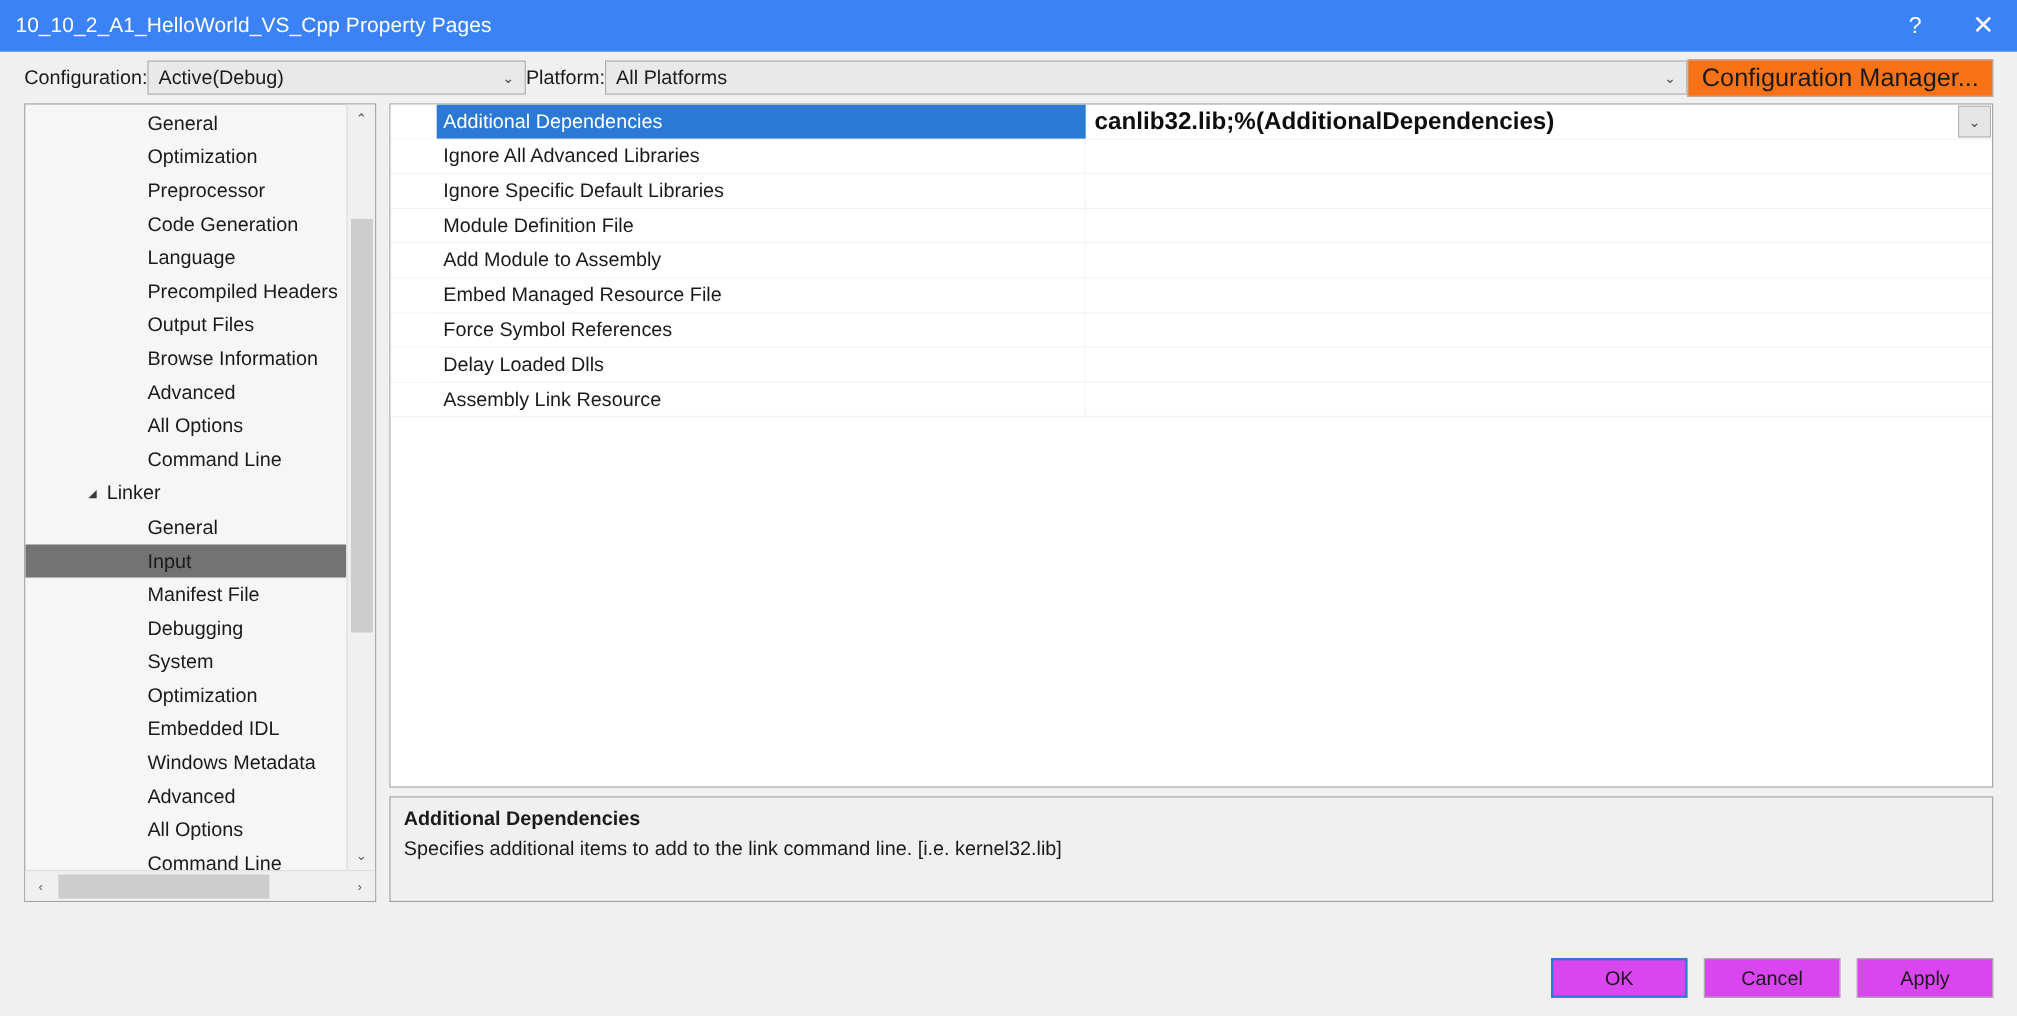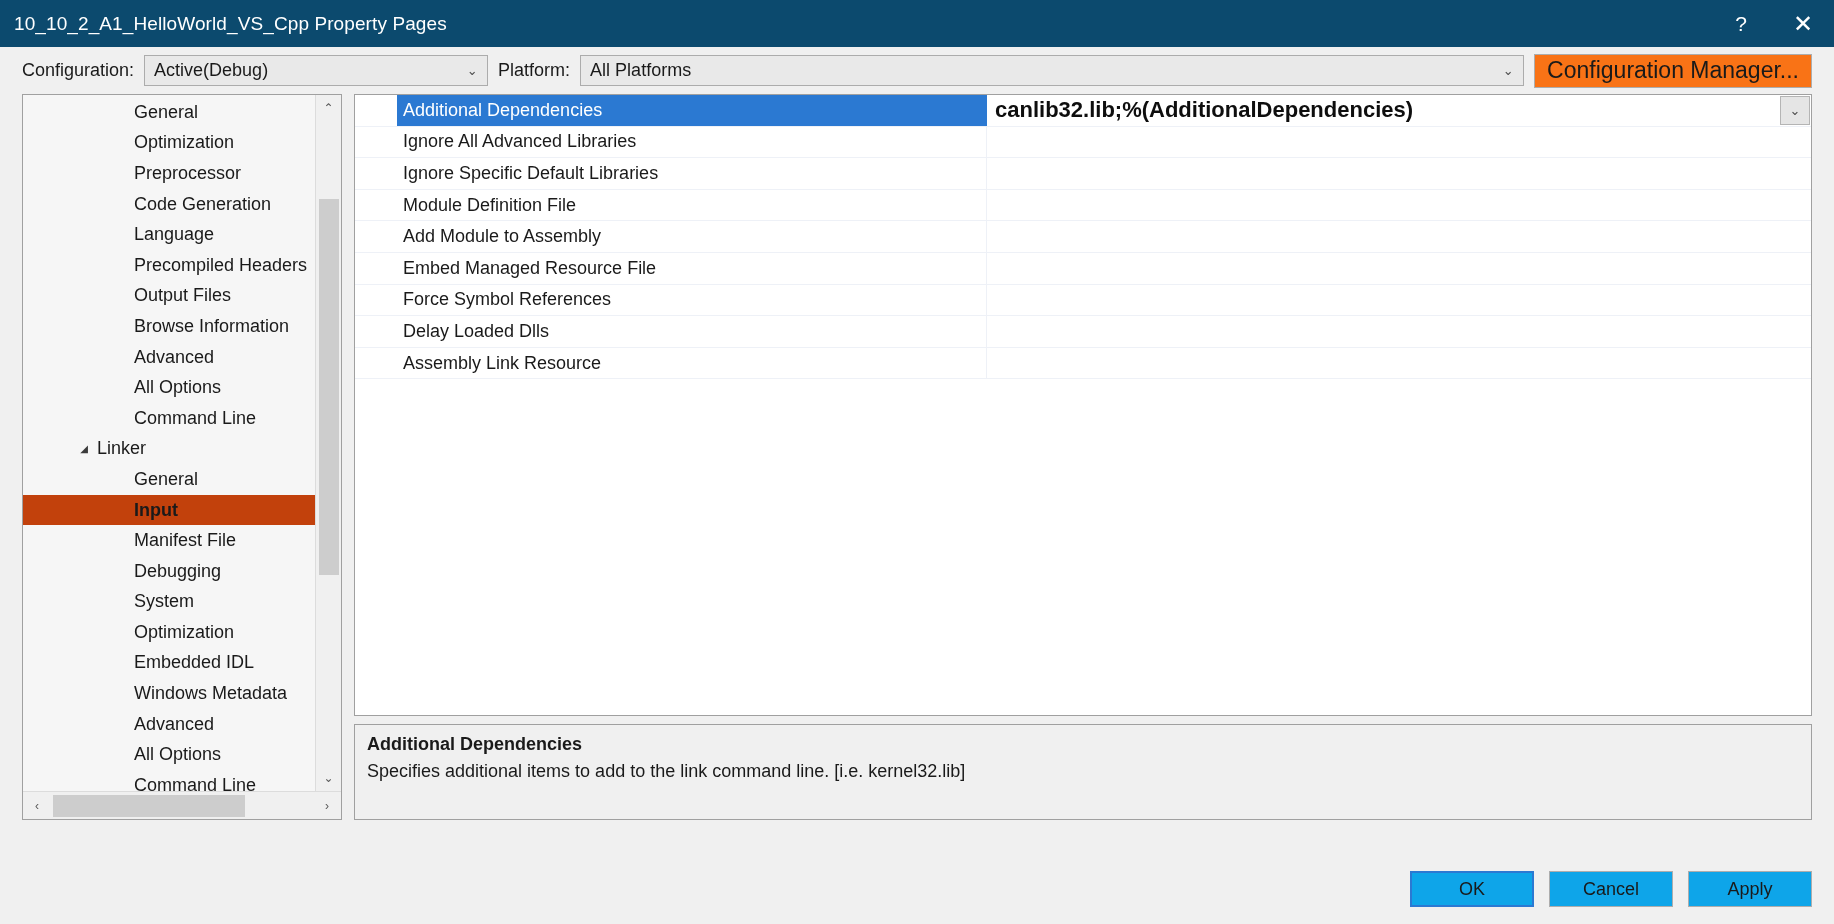--- a/index.html
+++ b/index.html
@@ -17,21 +17,21 @@
     height: 924px;
     background: #f0f0f0;
     display: flex;
     flex-direction: column;
   }
 
   
   #titlebar {
     height: 47px;
     min-height: 47px;
-    background: #0c4a6e;
+    background: #3b82f6;
     color: #ffffff;
     display: flex;
     align-items: center;
     padding-left: 14px;
   }
   #title-text {
     font-size: 19px;
     letter-spacing: 0.1px;
     white-space: nowrap;
     flex: 1;
@@ -49,21 +49,20 @@
   }
   .caption-btn.close { font-size: 24px; font-weight: 300; }
 
   
   #configrow {
     height: 47px;
     min-height: 47px;
     display: flex;
     align-items: center;
     padding: 0 22px 0 22px;
-    gap: 10px;
   }
   .cfg-label {
     font-size: 18px;
     color: #1a1a1a;
     white-space: nowrap;
   }
   .combo {
     height: 31px;
     background: #e9e9e9;
     border: 1px solid #acacac;
@@ -145,21 +144,21 @@
     min-width: 26px;
     display: flex;
     align-items: center;
     justify-content: center;
     color: #3b3b3b;
     font-size: 10px;
   }
   .tree-item .lbl { overflow: hidden; }
   .tree-item.depth1 { padding-left: 48px; }
   .tree-item.depth2 { padding-left: 85px; }
-  .tree-item.selected { background: #c2410c; font-weight: bold; }
+  .tree-item.selected { background: #737373; }
 
   
   #tree-vscroll {
     width: 26px;
     min-width: 26px;
     background: #f0f0f0;
     border-left: 1px solid #dcdcdc;
     display: flex;
     flex-direction: column;
     align-items: center;
@@ -314,21 +313,21 @@
     min-height: 70px;
     display: flex;
     align-items: center;
     justify-content: flex-end;
     padding-right: 22px;
     gap: 15px;
   }
   .fbtn {
     width: 124px;
     height: 36px;
-    background: #0ea5e9;
+    background: #d946ef;
     border: 1px solid #adadad;
     font-size: 18px;
     color: #1a1a1a;
     display: flex;
     align-items: center;
     justify-content: center;
   }
   .fbtn.default {
     border: 2px solid #2b79d2;
   }

